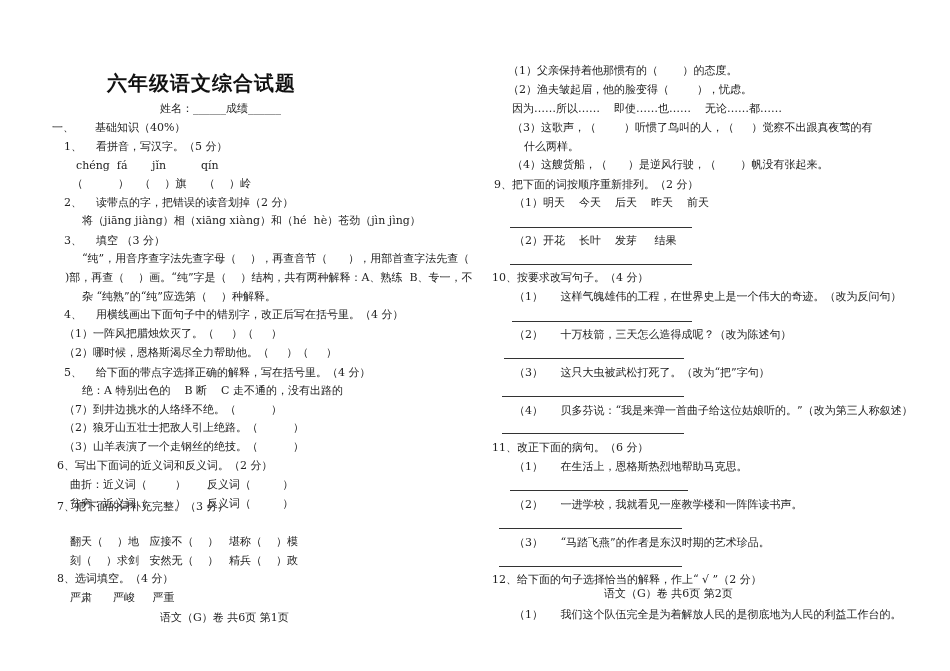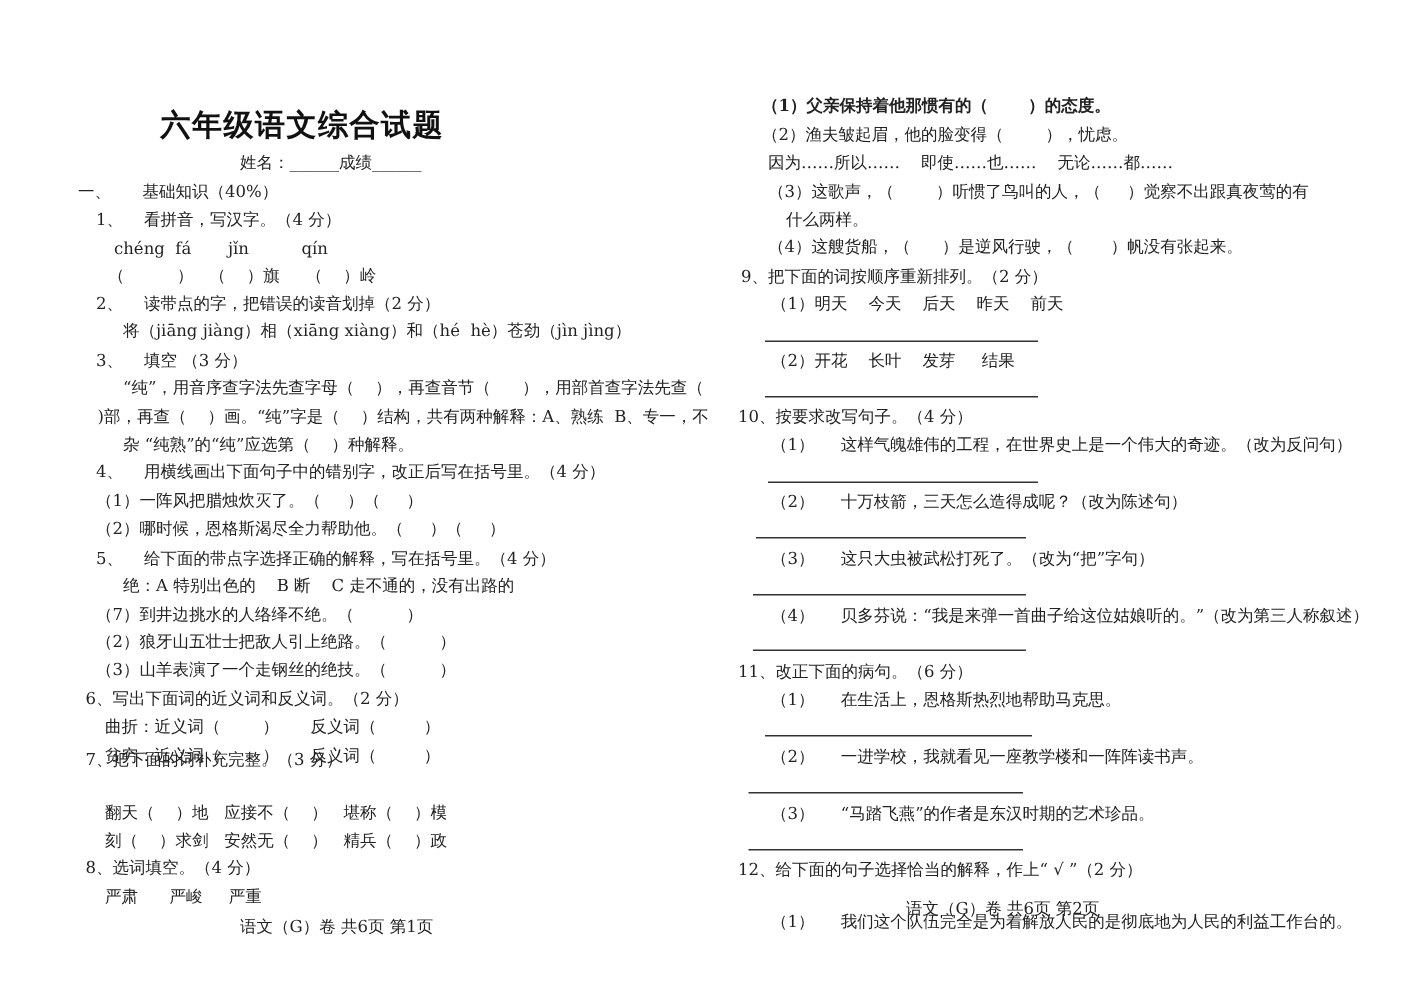--- a/index.html
+++ b/index.html
@@ -11,21 +11,21 @@
   .rule { position:absolute; height:1px; background:#333; }
   .footer { position:absolute; font-size:11px; white-space:pre; }
 </style>
 </head>
 <body>
 
 <div>
   <div class="title">六年级语文综合试题</div>
   <div class="ln" style="left:160px;top:102px;">姓名：______成绩______</div>
   <div class="ln" style="left:52px;top:121px;">一、      基础知识（40%）</div>
-  <div class="ln" style="left:64px;top:140px;">1、    看拼音，写汉字。（4 分）</div>
+  <div class="ln" style="left:64px;top:140px;">1、    看拼音，写汉字。（5 分）</div>
   <div class="ln" style="left:76px;top:159px;">chéng  fá       jǐn          qín</div>
   <div class="ln" style="left:72px;top:177px;">（          ）   （    ）旗     （    ）岭</div>
   <div class="ln" style="left:64px;top:196px;">2、    读带点的字，把错误的读音划掉（2 分）</div>
   <div class="ln" style="left:82px;top:214px;">将（jiāng jiàng）相（xiāng xiàng）和（hé  hè）苍劲（jìn jìng）</div>
   <div class="ln" style="left:64px;top:234px;">3、    填空 （3 分）</div>
   <div class="ln" style="left:82px;top:252px;">“纯”，用音序查字法先查字母（    ），再查音节（      ），用部首查字法先查（</div>
   <div class="ln" style="left:65px;top:271px;">)部，再查（    ）画。“纯”字是（    ）结构，共有两种解释：A、熟练  B、专一，不</div>
   <div class="ln" style="left:82px;top:290px;">杂 “纯熟”的“纯”应选第（    ）种解释。</div>
   <div class="ln" style="left:64px;top:308px;">4、    用横线画出下面句子中的错别字，改正后写在括号里。（4 分）</div>
   <div class="ln" style="left:64px;top:327px;">（1）一阵风把腊烛炊灭了。（     ）（     ）</div>
@@ -40,21 +40,21 @@
   <div class="ln" style="left:70px;top:497px;">贫穷：近义词（        ）      反义词（         ）</div>
   <div class="ln" style="left:57px;top:500px;">7、把下面的词补充完整。（3 分）</div>
   <div class="ln" style="left:70px;top:535px;">翻天（    ）地   应接不（    ）   堪称（    ）模</div>
   <div class="ln" style="left:70px;top:554px;">刻（    ）求剑   安然无（    ）   精兵（    ）政</div>
   <div class="ln" style="left:57px;top:572px;">8、选词填空。（4 分）</div>
   <div class="ln" style="left:70px;top:591px;">严肃      严峻     严重</div>
   <div class="footer" style="left:160px;top:610px;">语文（G）卷 共6页 第1页</div>
 </div>
 
 <div>
-  <div class="ln" style="left:508px;top:64px;font-weight:bold;">（1）父亲保持着他那惯有的（       ）的态度。</div>
+  <div class="ln" style="left:508px;top:64px;">（1）父亲保持着他那惯有的（       ）的态度。</div>
   <div class="ln" style="left:508px;top:83px;">（2）渔夫皱起眉，他的脸变得（        ），忧虑。</div>
   <div class="ln" style="left:512px;top:102px;">因为……所以……    即使……也……    无论……都……</div>
   <div class="ln" style="left:512px;top:121px;">（3）这歌声，（        ）听惯了鸟叫的人，（     ）觉察不出跟真夜莺的有</div>
   <div class="ln" style="left:524px;top:140px;">什么两样。</div>
   <div class="ln" style="left:512px;top:158px;">（4）这艘货船，（      ）是逆风行驶，（       ）帆没有张起来。</div>
   <div class="ln" style="left:494px;top:178px;">9、把下面的词按顺序重新排列。（2 分）</div>
   <div class="ln" style="left:514px;top:196px;">（1）明天    今天    后天    昨天    前天</div>
   <div class="rule" style="left:510px;top:227px;width:182px;"></div>
   <div class="ln" style="left:514px;top:234px;">（2）开花    长叶    发芽     结果</div>
   <div class="rule" style="left:510px;top:264px;width:182px;"></div>
@@ -69,14 +69,14 @@
   <div class="rule" style="left:502px;top:433px;width:182px;"></div>
   <div class="ln" style="left:492px;top:441px;">11、改正下面的病句。（6 分）</div>
   <div class="ln" style="left:514px;top:460px;">（1）     在生活上，恩格斯热烈地帮助马克思。</div>
   <div class="rule" style="left:510px;top:490px;width:178px;"></div>
   <div class="ln" style="left:514px;top:498px;">（2）     一进学校，我就看见一座教学楼和一阵阵读书声。</div>
   <div class="rule" style="left:499px;top:528px;width:183px;"></div>
   <div class="ln" style="left:514px;top:536px;">（3）     “马踏飞燕”的作者是东汉时期的艺术珍品。</div>
   <div class="rule" style="left:499px;top:566px;width:183px;"></div>
   <div class="ln" style="left:492px;top:573px;">12、给下面的句子选择恰当的解释，作上“ √ ”（2 分）</div>
   <div class="ln" style="left:514px;top:608px;">（1）     我们这个队伍完全是为着解放人民的是彻底地为人民的利益工作台的。</div>
-  <div class="footer" style="left:604px;top:598px;text-align:right;">语文（G）卷 共6页 第2页</div>
+  <div class="footer" style="left:604px;top:586px;text-align:right;">语文（G）卷 共6页 第2页</div>
 </div>
 
 </body></html>

